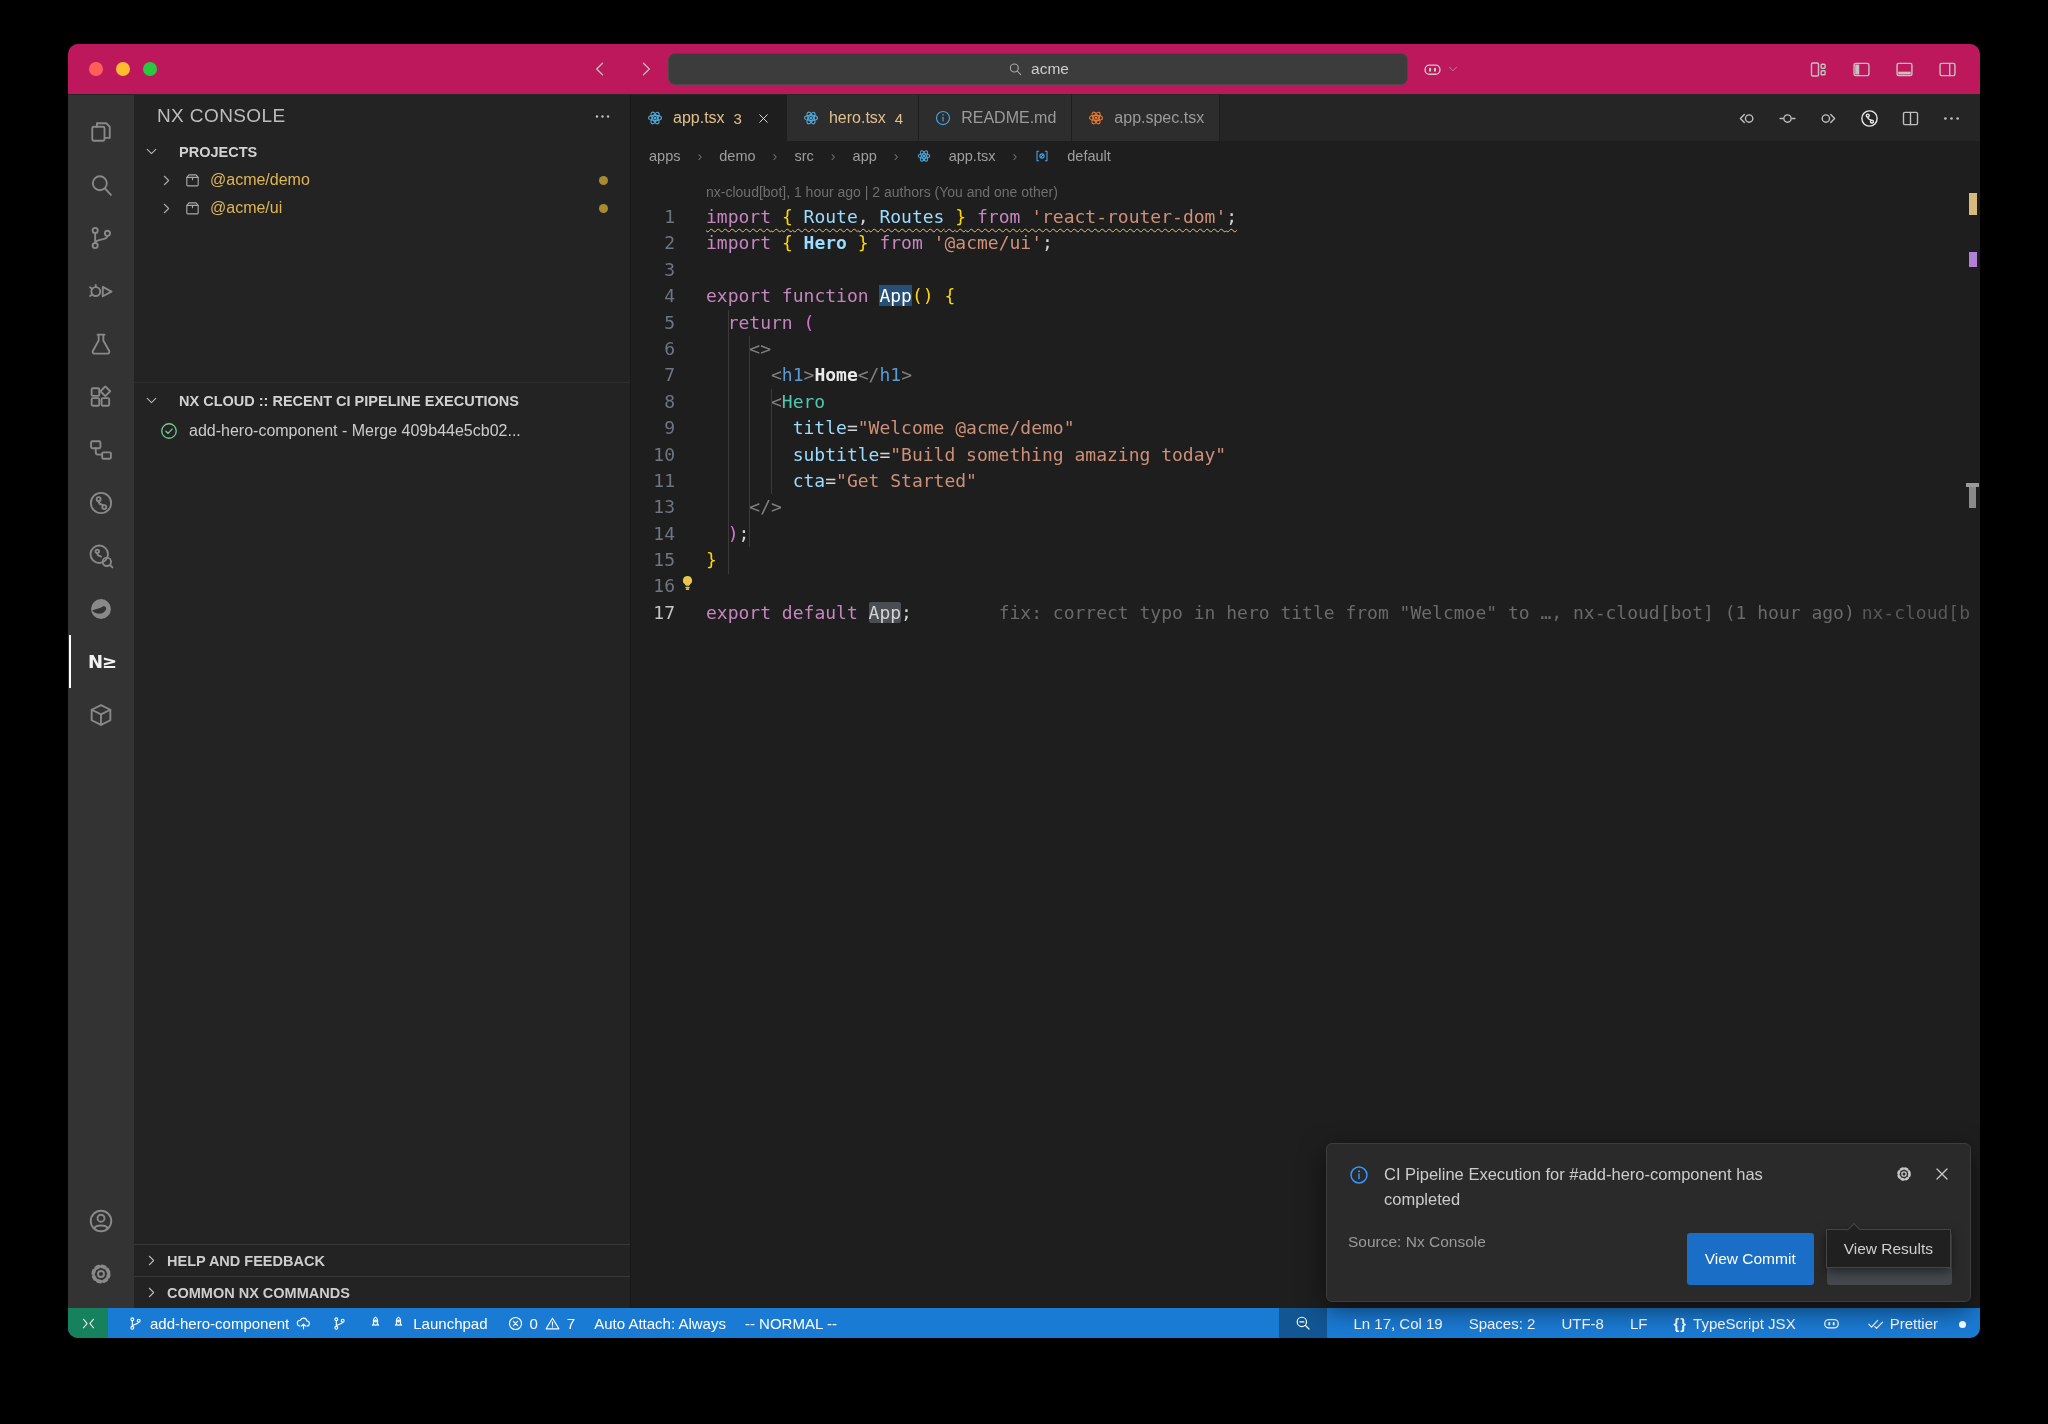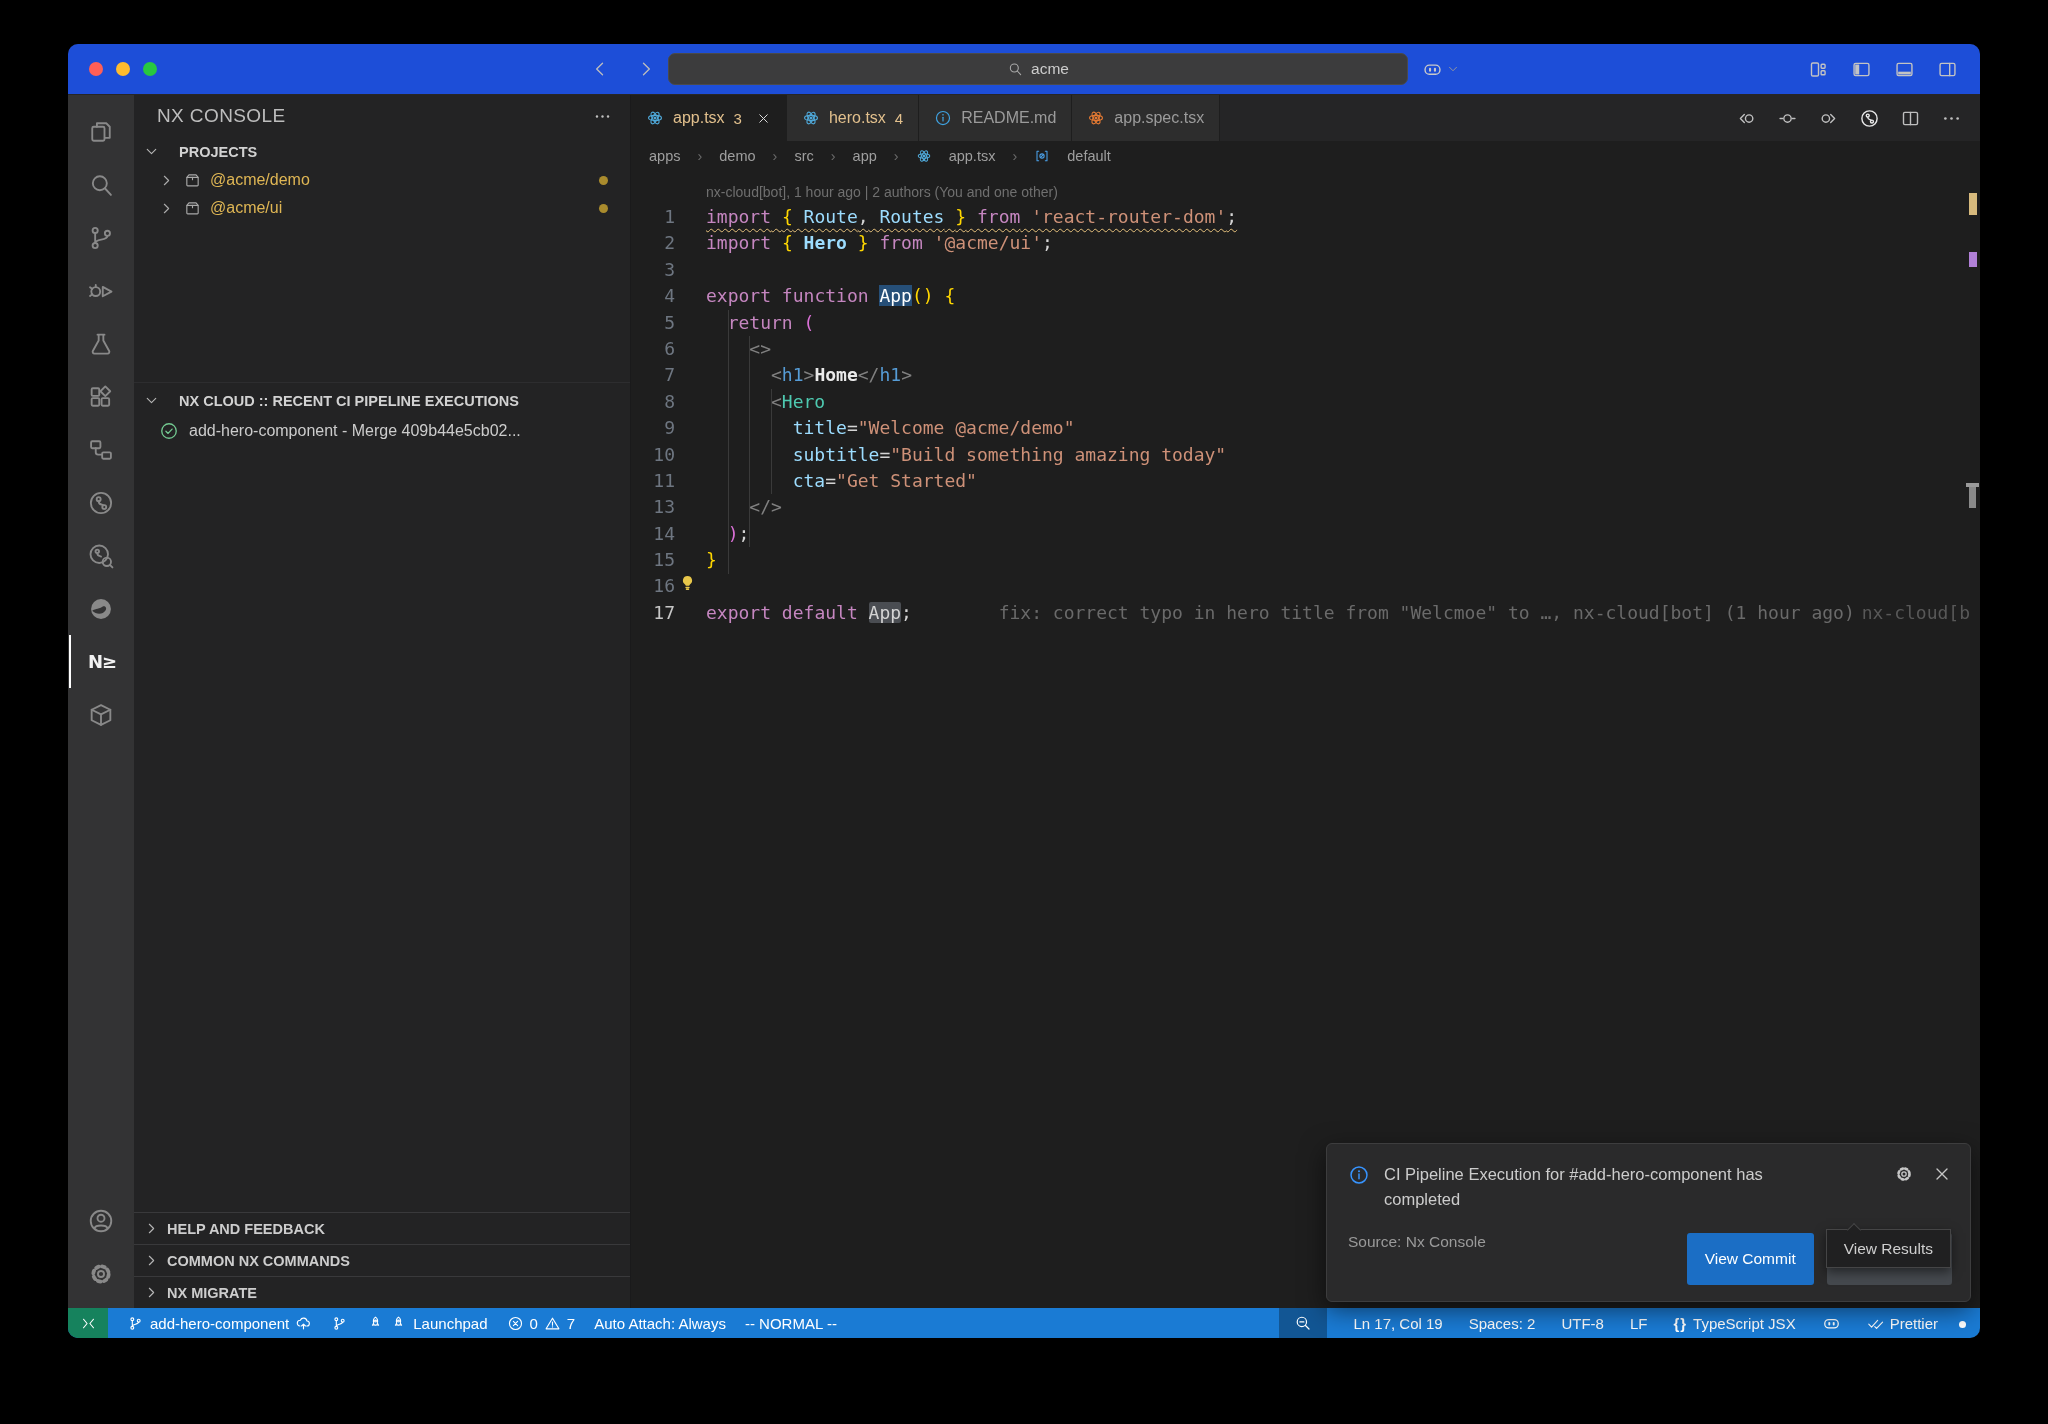--- a/index.html
+++ b/index.html
@@ -1,20 +1,20 @@
 <!DOCTYPE html>
 <html><head>
 <meta charset="utf-8">
 <style>
   html,body{margin:0;padding:0;background:#000;width:2048px;height:1424px;overflow:hidden;
     font-family:"Liberation Sans",sans-serif;-webkit-font-smoothing:antialiased;}
   .window{position:absolute;left:68px;top:44px;width:1912px;height:1294px;background:#1e1e1e;
     border-radius:10px;overflow:hidden;box-shadow:0 25px 70px rgba(0,0,0,.85);display:flex;flex-direction:column;}
   
-  .titlebar{flex:0 0 50px;background:#1d4ed8;position:relative;display:flex;align-items:center;border-bottom:1px solid #262627;}
+  .titlebar{flex:0 0 50px;background:#be185d;position:relative;display:flex;align-items:center;border-bottom:1px solid #262627;}
   .lights{display:flex;gap:13px;margin-left:21px;}
   .light{width:14px;height:14px;border-radius:50%;}
   .navs{position:absolute;left:522px;display:flex;gap:26px;color:#bdbdbd;}
   .navs svg{width:20px;height:20px;}
   .searchbox{position:absolute;left:600px;top:9px;width:738px;height:30px;background:#3c3c3d;border:1px solid #4a4a4b;
     border-radius:7px;display:flex;align-items:center;justify-content:center;gap:8px;color:#cccccc;font-size:15.5px;}
   .searchbox svg{width:16px;height:16px;color:#aaaaaa;}
   .copilot-ctl{position:absolute;left:1354px;display:flex;align-items:center;gap:3px;color:#c9c9c9;}
   .copilot-ctl svg{width:21px;height:21px;}
   .copilot-ctl .chev svg{width:14px;height:14px;color:#9a9a9a;}
@@ -372,28 +372,20 @@
             <span>HELP AND FEEDBACK</span>
           </div>
           <div class="bot-row">
             <span class="ic">
               <svg viewBox="0 0 24 24" fill="none" stroke="currentColor" stroke-width="1.6" stroke-linecap="round" stroke-linejoin="round">
                 <path d="M9 6l6 6-6 6"></path>
               </svg>
             </span>
             <span>COMMON NX COMMANDS</span>
           </div>
-          <div class="bot-row">
-            <span class="ic">
-              <svg viewBox="0 0 24 24" fill="none" stroke="currentColor" stroke-width="1.6" stroke-linecap="round" stroke-linejoin="round">
-                <path d="M9 6l6 6-6 6"></path>
-              </svg>
-            </span>
-            <span>NX MIGRATE</span>
-          </div>
         </div>
     </div>
 
     <div class="editor">
       <div class="tabbar">
         <div id="tabs" style="display:flex;">
             <div class="tab active mod">
               <span class="ticon ic" style="color:#4fa8d8">
                 <svg viewBox="0 0 24 24" fill="none" stroke="currentColor" stroke-width="1.6" stroke-linecap="round" stroke-linejoin="round">
                   <circle cx="12" cy="12" r="2" fill="currentColor" stroke="none"></circle>

